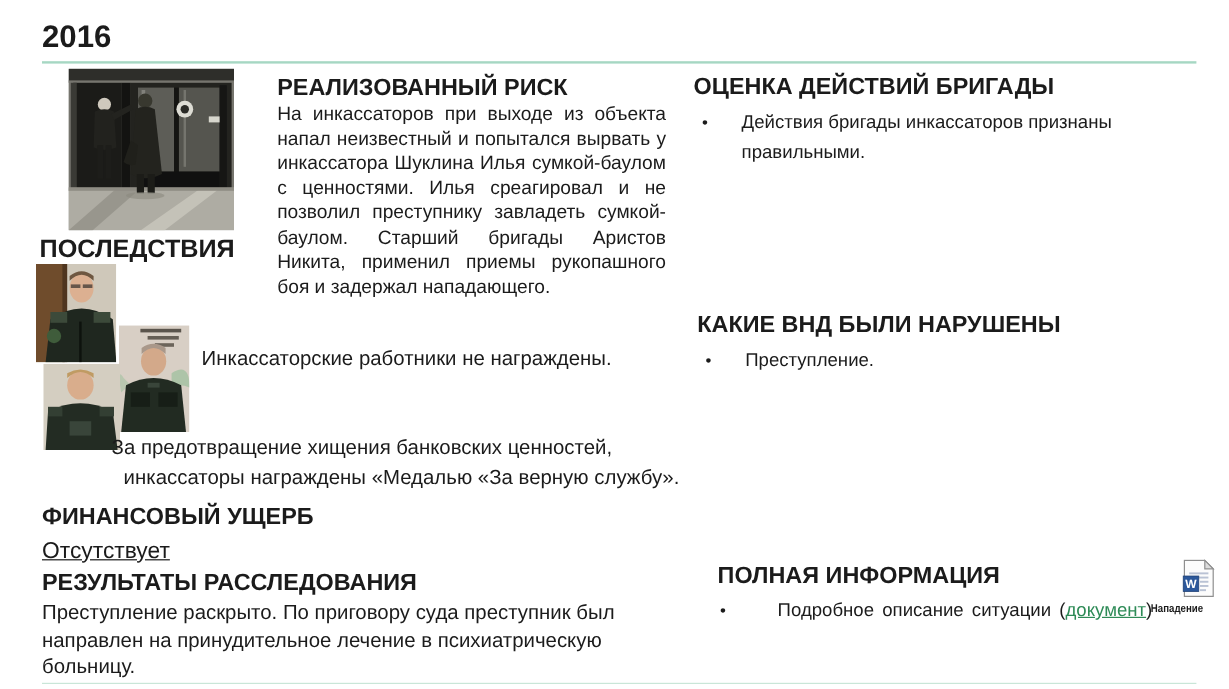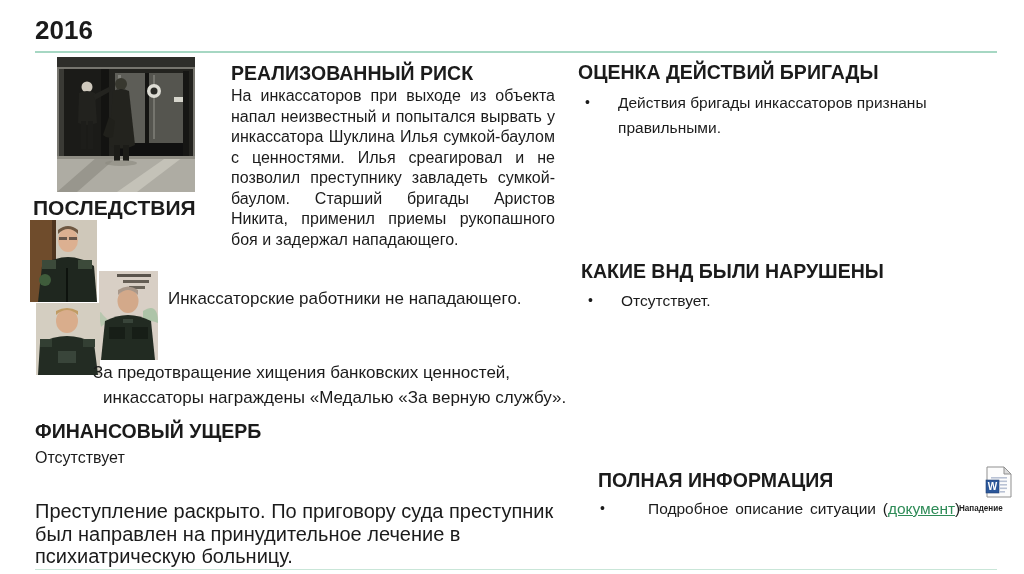--- a/index.html
+++ b/index.html
@@ -17,23 +17,23 @@
   .sec-head{font-weight:bold;font-size:19.5px;white-space:nowrap;}
   .rr-head{left:231px;top:62px;}
   .rr-body{left:231px;top:86px;width:324px;font-size:16px;line-height:20.5px;text-align:justify;}
 
   .cons-head{left:33px;top:196px;font-size:21px;}
   .note-line{left:168px;top:289px;font-size:17px;white-space:nowrap;}
   .award1{left:93px;top:363px;font-size:17px;white-space:nowrap;}
   .award2{left:103px;top:388px;font-size:17px;white-space:nowrap;}
 
   .fin-head{left:35px;top:420px;}
-  .fin-body{left:35px;top:449px;font-size:16px;}
+  .fin-body{left:35px;top:449px;font-size:19px;text-decoration:underline;}
   .inv-head{left:35px;top:475px;}
-  .inv-body{left:35px;top:500px;width:528px;font-size:20px;line-height:22.5px;}
+  .inv-body{left:35px;top:500px;width:528px;font-size:17px;line-height:22.5px;}
 
   .as-head{left:578px;top:61px;}
   .vnd-head{left:581px;top:260px;}
   .info-head{left:598px;top:469px;}
 
   .bullet-row{display:flex;align-items:flex-start;}
   .bullet-glyph{font-size:14px;flex:0 0 33px;line-height:24px;}
   .bullet-text{font-size:15.5px;line-height:25px;}
   .as-bullet{left:585px;top:90px;width:370px;}
   .vnd-bullet{left:588px;top:288px;width:370px;}
@@ -140,39 +140,40 @@
       <rect width="64" height="72" fill="#d4cec1"></rect>
       <ellipse cx="31" cy="18" rx="11" ry="12" fill="#d9ad8c"></ellipse>
       <path d="M20,12 Q31,2 42,12 L42,8 Q31,2 20,8 Z" fill="#c09b63"></path>
       <path d="M4,40 Q31,26 58,40 L62,72 L2,72 Z" fill="#232c23"></path>
       <rect x="22" y="48" width="18" height="12" fill="#39453a"></rect>
       <rect x="4" y="36" width="12" height="8" fill="#333f33"></rect>
       <rect x="47" y="36" width="12" height="8" fill="#333f33"></rect>
     </svg>
   </div>
 
-  <div class="abs note-line">Инкассаторские работники не нападающего.</div>
+  <div class="abs note-line">Инкассаторские работники не награждены.</div>
   <div class="abs award1">За предотвращение хищения банковских ценностей,</div>
   <div class="abs sec-head fin-head">ФИНАНСОВЫЙ УЩЕРБ</div>
 
   <div class="abs award2">инкассаторы награждены «Медалью «За верную службу».</div>
   <div class="abs fin-body">Отсутствует</div>
 
+  <div class="abs sec-head inv-head">РЕЗУЛЬТАТЫ РАССЛЕДОВАНИЯ</div>
   <div class="abs inv-body">Преступление раскрыто. По приговору суда преступник был направлен на принудительное лечение в психиатрическую больницу.</div>
 
   <div class="abs sec-head as-head">ОЦЕНКА ДЕЙСТВИЙ БРИГАДЫ</div>
   <div class="abs bullet-row as-bullet">
     <span class="bullet-glyph">•</span>
     <span class="bullet-text">Действия бригады инкассаторов признаны правильными.</span>
   </div>
 
   <div class="abs sec-head vnd-head">КАКИЕ ВНД БЫЛИ НАРУШЕНЫ</div>
   <div class="abs bullet-row vnd-bullet">
     <span class="bullet-glyph">•</span>
-    <span class="bullet-text">Отсутствует.</span>
+    <span class="bullet-text">Преступление.</span>
   </div>
 
   <div class="abs sec-head info-head">ПОЛНАЯ ИНФОРМАЦИЯ</div>
   <div class="abs bullet-row info-bullet">
     <span class="bullet-glyph">•</span>
     <span class="bullet-text"><span>Подробное описание ситуации (</span><a class="doc-link">документ</a><span>)</span></span>
   </div>
 
   <div class="abs word-icon-wrap">
     <svg viewBox="0 0 28 32" width="28" height="32" xmlns="http://www.w3.org/2000/svg">

